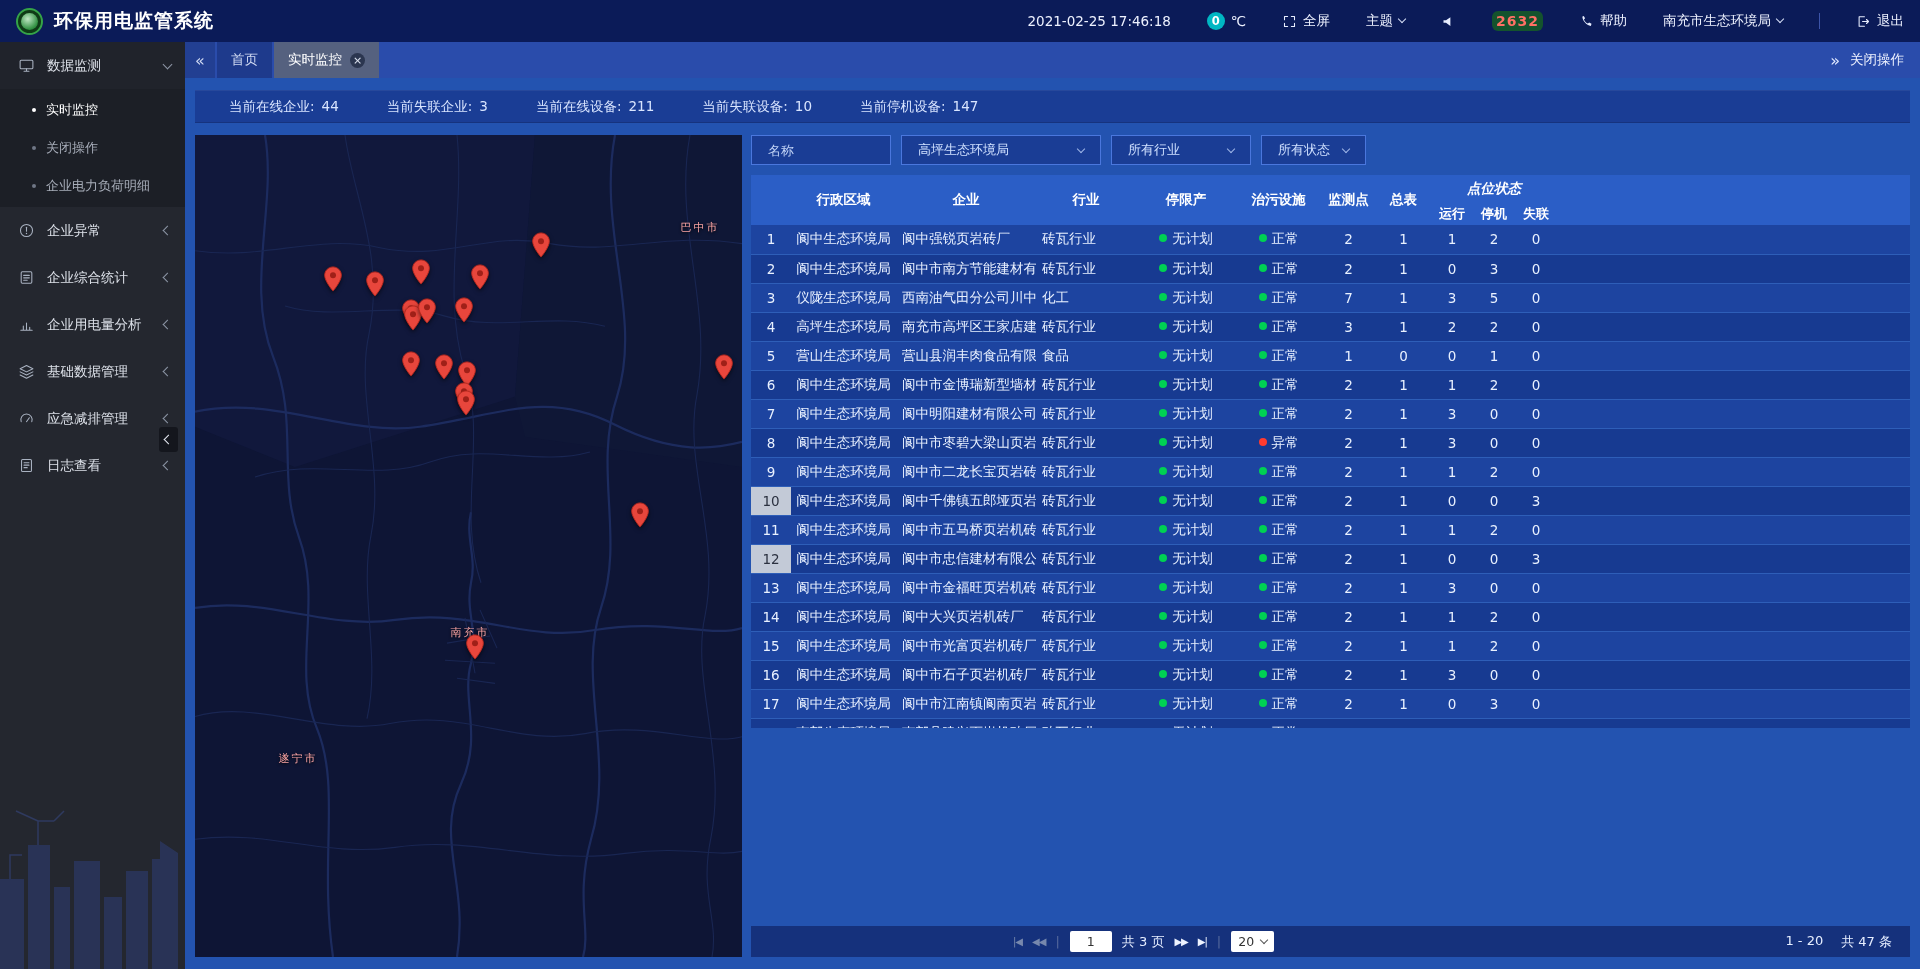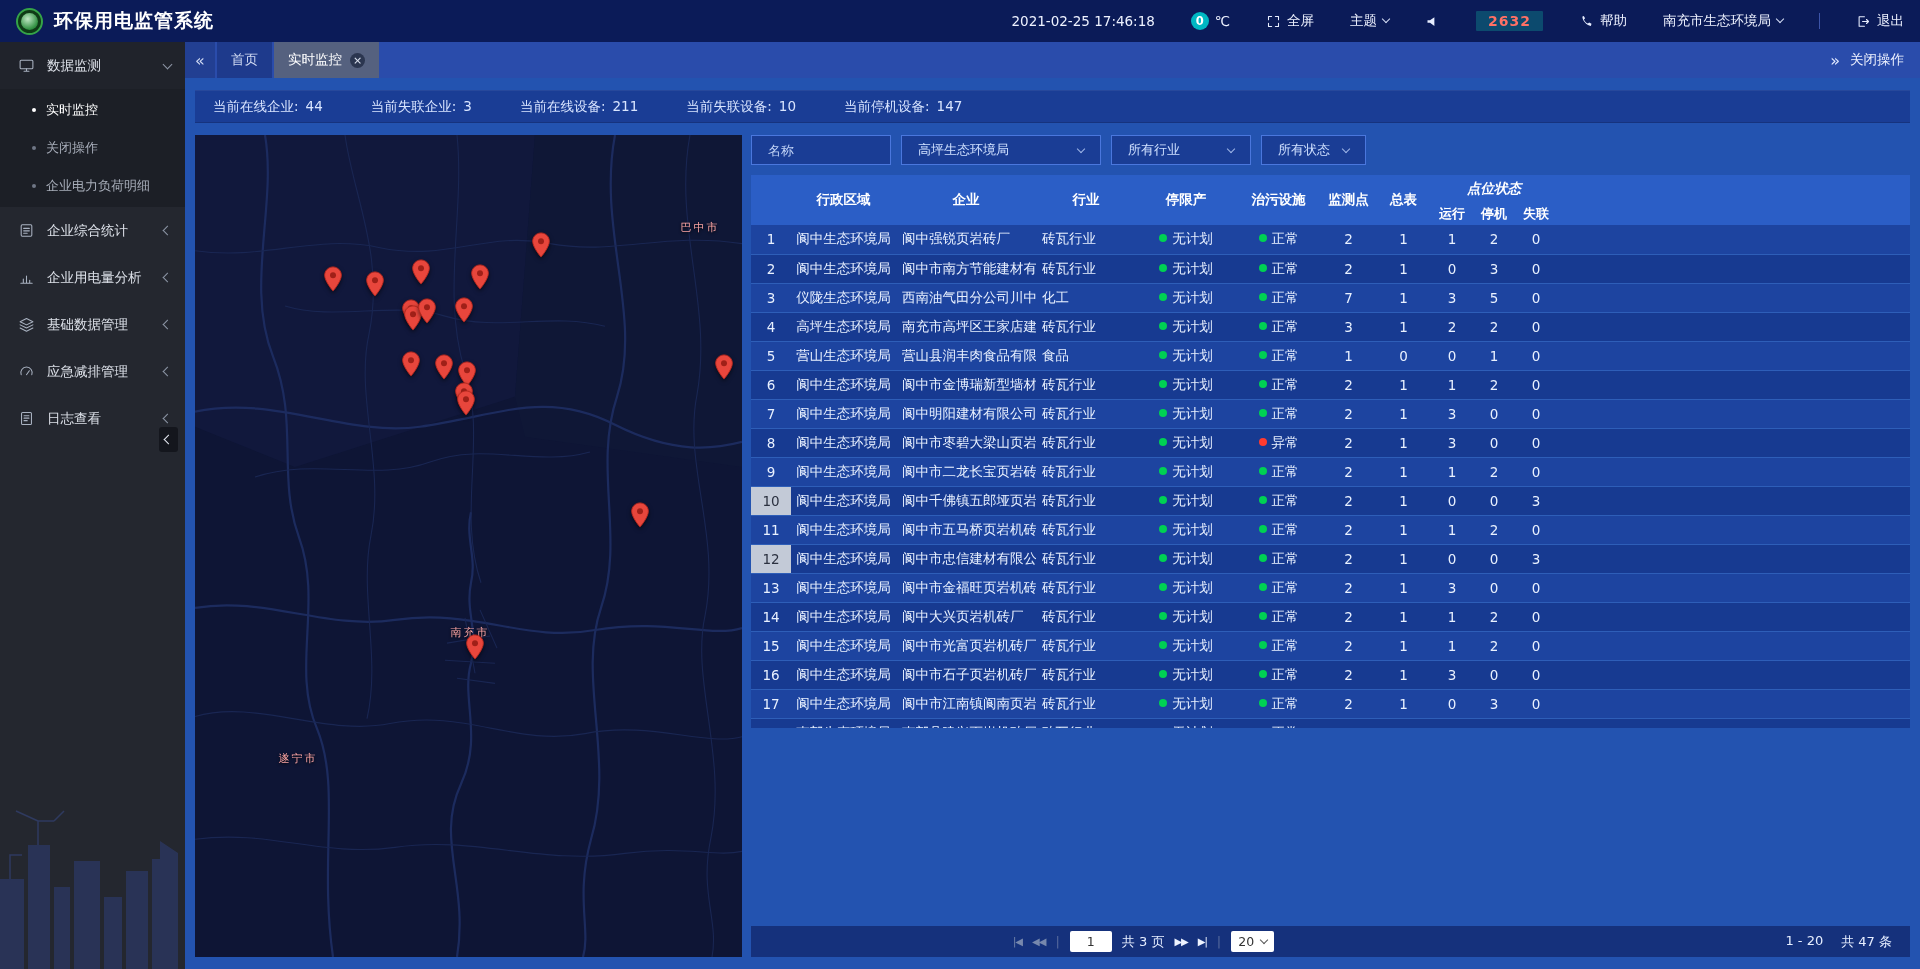--- a/index.html
+++ b/index.html
@@ -7,21 +7,21 @@
 body{font-family:"DejaVu Sans","Liberation Sans",sans-serif;font-size:14px;color:#fff;background:#2353b0}
 
 
 .topbar{height:42px;background:#0b1b58;display:flex;align-items:center;padding:0 16px;position:relative;z-index:30}
 .logo{width:27px;height:27px;border-radius:50%;background:#0e3b16;border:2px solid #35a348;position:relative;flex-shrink:0}
 .logo::after{content:"";position:absolute;inset:3px;border-radius:50%;background:radial-gradient(circle at 40% 35%,#bfe8c4,#2e8f3f 70%)}
 .app-title{font-size:19px;font-weight:bold;margin-left:11px;letter-spacing:1px}
 .top-right{margin-left:auto;display:flex;align-items:center;gap:36px;font-size:13.5px;color:#eef2ff;white-space:nowrap}
 .top-item{display:flex;align-items:center;gap:6px;cursor:default}
 .temp-badge{width:18px;height:18px;border-radius:50%;background:#00b7c3;color:#fff;font-size:11.5px;display:flex;align-items:center;justify-content:center;font-weight:bold}
-.alert-pill{background:#0c4a6e;color:#ff7065;padding:2px 12px;border-radius:1px;font-weight:bold;letter-spacing:1px;font-size:14px}
+.alert-pill{background:#14532d;color:#ff7065;padding:2px 4px;border-radius:6px;font-weight:bold;letter-spacing:1px;font-size:14px}
 .ticon{display:inline-flex;align-items:center;color:#e8eeff}
 .ticon svg{width:15px;height:15px;fill:none;stroke:currentColor;stroke-width:1.7;stroke-linecap:round;stroke-linejoin:round}
 .caret-down{display:inline-block;width:6px;height:6px;border-right:1.5px solid #d5def5;border-bottom:1.5px solid #d5def5;transform:rotate(45deg);margin-top:-4px}
 .v-div{width:1px;height:16px;background:#3c54a8}
 
 
 .layout{display:flex;height:927px}
 .sidebar{width:185px;background:#24272f;position:relative;overflow:hidden;flex-shrink:0}
 .side-section{height:47px;display:flex;align-items:center;padding:0 14px 0 18px;color:#dde1e9;cursor:pointer}
 .side-section.expanded{background:#20232b}
@@ -44,21 +44,21 @@
 .tabbar{height:36px;background:#2a4cab;display:flex;align-items:stretch;font-size:13.5px}
 .tab-nav{width:30px;display:flex;align-items:center;justify-content:center;background:#223f92;color:#cfd9f2;font-size:16px;cursor:pointer}
 .tab-list{display:flex;align-items:stretch}
 .tab{display:flex;align-items:center;gap:8px;padding:0 14px;background:#1e3a8c;color:#cfd9f2;margin-left:2px;cursor:pointer}
 .tab.active{background:#55617f;color:#fff}
 .tab-close{width:15px;height:15px;border-radius:50%;background:#2b3650;color:#dfe5f2;font-size:11px;line-height:1;display:flex;align-items:center;justify-content:center;cursor:pointer}
 .tabbar-right{margin-left:auto;display:flex;align-items:center;gap:10px;padding-right:16px;color:#eef2ff}
 .tab-fwd{font-size:16px;color:#dfe8ff;cursor:pointer}
 
 
-.statsbar{height:33px;margin:12px 10px 0;background:#1a3d95;border-top:1px solid rgba(255,255,255,.06);border-bottom:1px solid rgba(0,0,0,.15);display:flex;align-items:center;gap:48px;padding:0 18px;font-size:13.5px;color:#d9e5ff;flex-shrink:0}
+.statsbar{height:33px;margin:12px 10px 0;background:#1a3d95;border-top:1px solid rgba(255,255,255,.06);border-bottom:1px solid rgba(0,0,0,.15);display:flex;align-items:center;gap:48px;padding:0 34px;font-size:13.5px;color:#d9e5ff;flex-shrink:0}
 .stat{display:flex;gap:7px;white-space:nowrap}
 
 
 .panes{flex:1;display:flex;gap:9px;padding:12px 10px;min-height:0}
 .map-pane{width:547px;flex-shrink:0;background:#0e1535;position:relative;overflow:visible}
 .map-roads{position:absolute;inset:0;width:100%;height:100%}
 .city-label{position:absolute;transform:translate(-50%,-50%);color:#fca5a5;font-size:11px;letter-spacing:2px;text-shadow:0 1px 3px #000;white-space:nowrap}
 .pin{position:absolute;transform:translate(-50%,-100%);filter:drop-shadow(0 2px 2px rgba(0,0,0,.55));cursor:pointer;line-height:0}
 .map-handle{position:absolute;left:-36px;top:292px;width:19px;height:25px;background:#14161d;border-radius:3px;display:flex;align-items:center;justify-content:center;cursor:pointer;z-index:20}
 .map-handle .chev{border-color:#e8ecf5}
@@ -181,20 +181,31 @@
             <span>关闭操作</span>
           </div>
           <div class="side-subitem">
             <span class="bullet"></span>
             <span>企业电力负荷明细</span>
           </div>
         </div>
         <div class="side-section">
           <span class="s-icon">
             <svg viewBox="0 0 24 24">
+              <circle cx="12" cy="12" r="8.5"></circle>
+              <path d="M12 7.5v5.5"></path>
+              <circle cx="12" cy="16.3" r="1" fill="currentColor" stroke="none"></circle>
+            </svg>
+          </span>
+          <span class="s-label">企业异常</span>
+          <span class="chev chev-left"></span>
+        </div>
+        <div class="side-section">
+          <span class="s-icon">
+            <svg viewBox="0 0 24 24">
               <rect x="4.5" y="4" width="15" height="16" rx="1.5"></rect>
               <path d="M8 9h8M8 12.5h8M8 16h5"></path>
             </svg>
           </span>
           <span class="s-label">企业综合统计</span>
           <span class="chev chev-left"></span>
         </div>
         <div class="side-section">
           <span class="s-icon">
             <svg viewBox="0 0 24 24">

